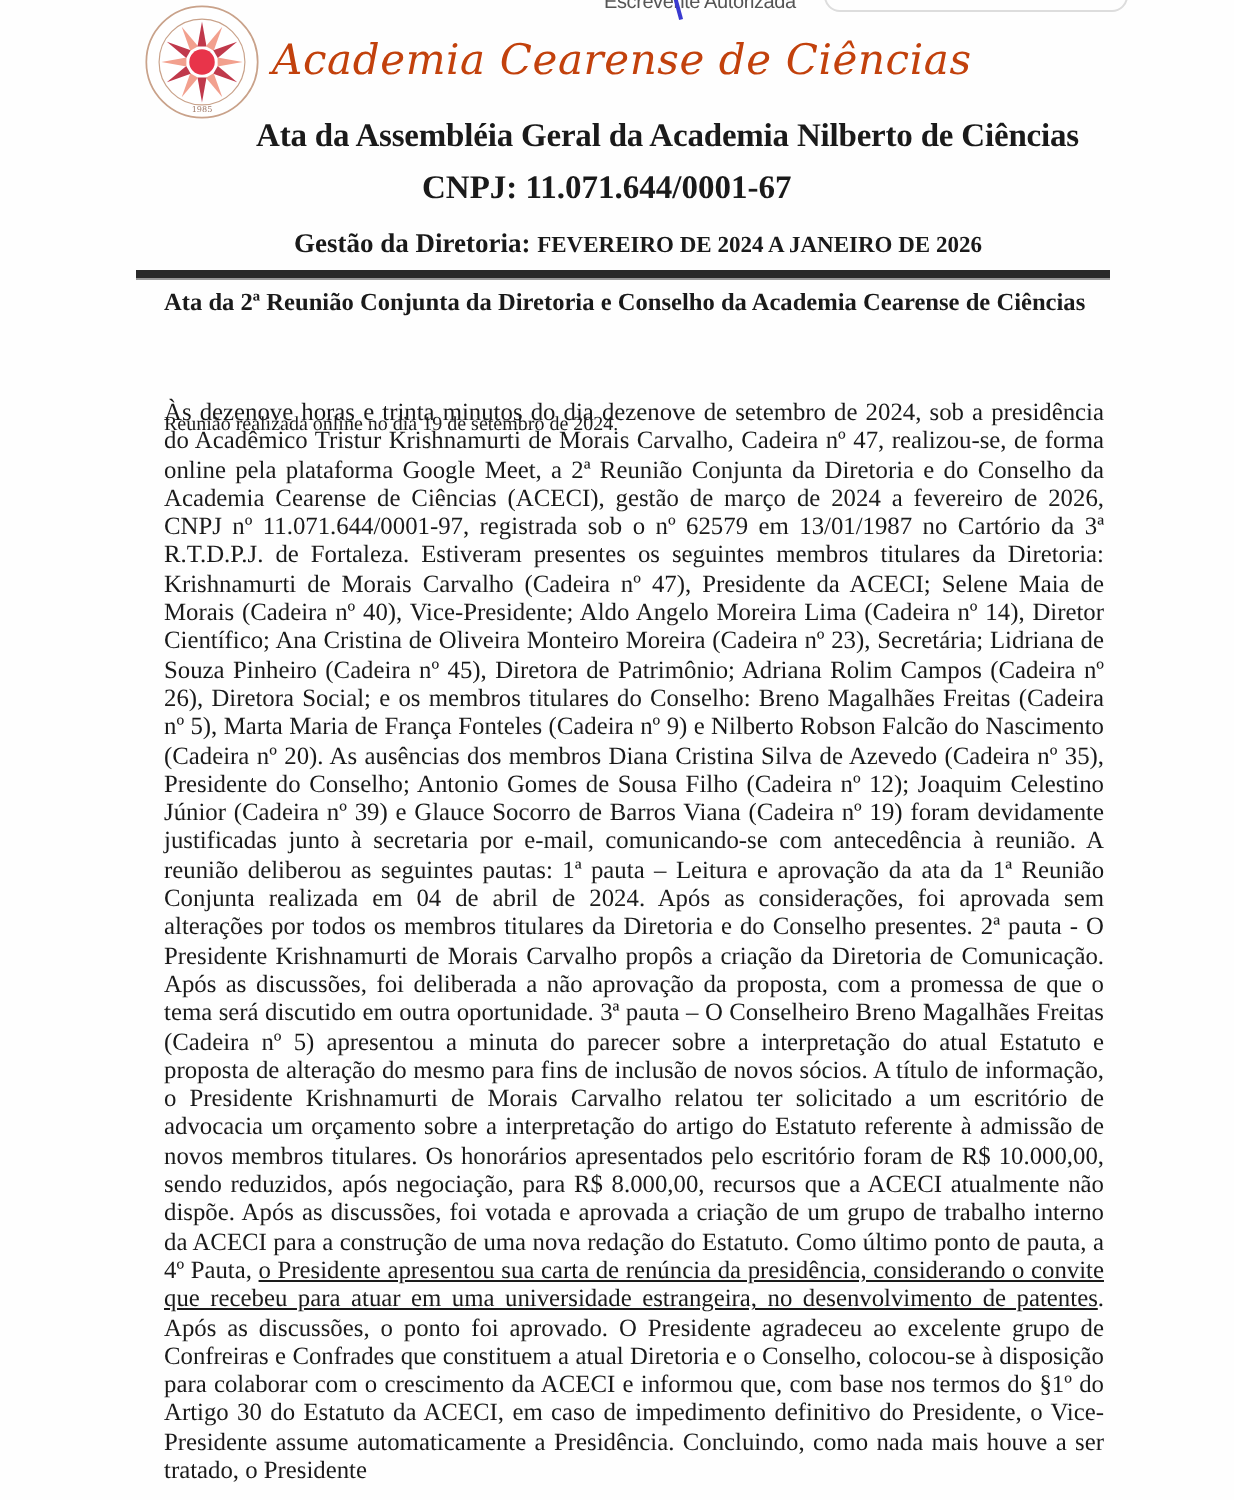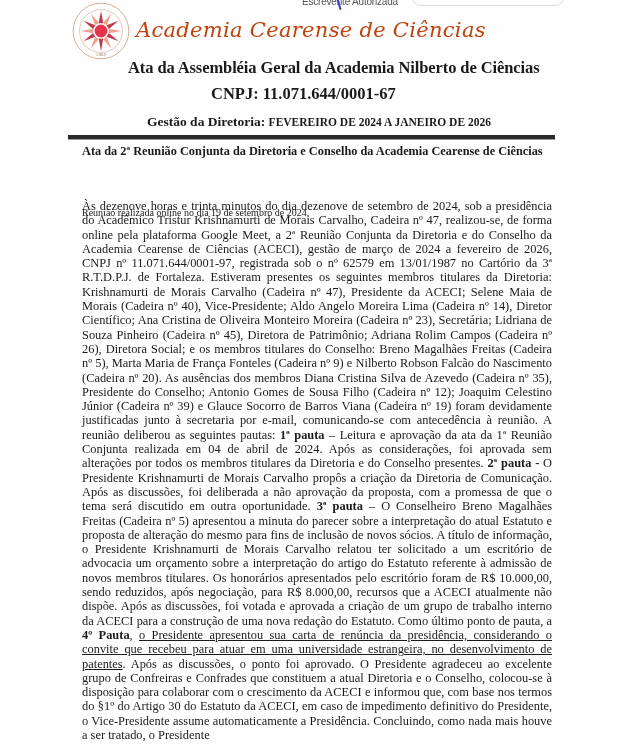--- a/index.html
+++ b/index.html
@@ -19,21 +19,21 @@
   .cnpj { position: absolute; left: 211px; top: 84px; font-size: 16.5px; font-weight: bold; white-space: nowrap; }
   .gestao { position: absolute; left: 133px; top: 114px; font-size: 13.5px; font-weight: bold; white-space: nowrap; margin-left: 14px; }
   .gestao .caps { font-size: 11.5px; }
 
   .rule { position: absolute; left: 68px; top: 135px; width: 487px; height: 4px; background: #2a2a2a; border-bottom: 1px solid #999; }
 
   .heading1 { position: absolute; left: 82px; top: 144px; font-size: 12.3px; font-weight: bold; white-space: nowrap; text-align: right; }
   .heading2 { position: absolute; left: 82px; top: 174px; font-size: 10px; font-weight: normal; white-space: nowrap; margin-top: 33px; }
 
   .body-text { position: absolute; left: 82px; top: 199px; width: 470px; font-size: 12.4px; line-height: 14.3px; text-align: justify; }
-  .body-text b { font-weight: bold; }
+  .body-text b { font-weight: normal; }
   .body-text .uline { font-weight: normal; text-decoration: underline; }
 </style>
 </head>
 <body>
 
 <div class="page">
 
   <div class="stamp-box"></div>
   <div class="stamp-text">Escrevente Autorizada</div>
   <div class="stamp-sign"></div>

